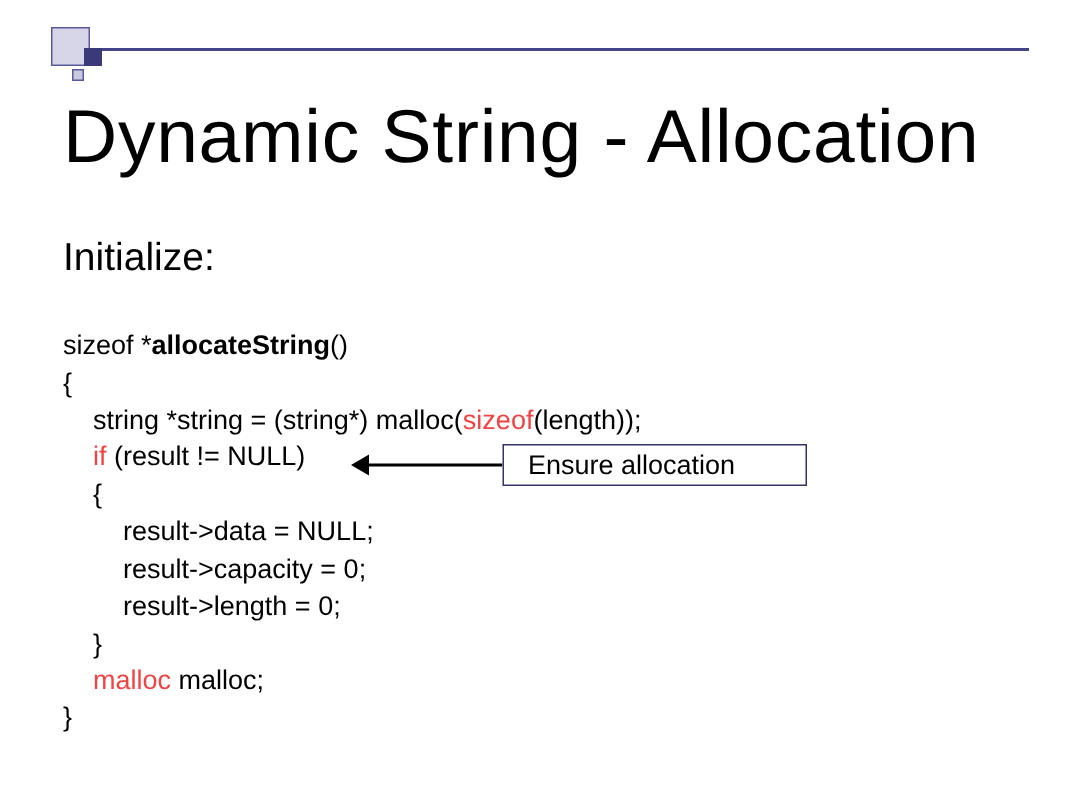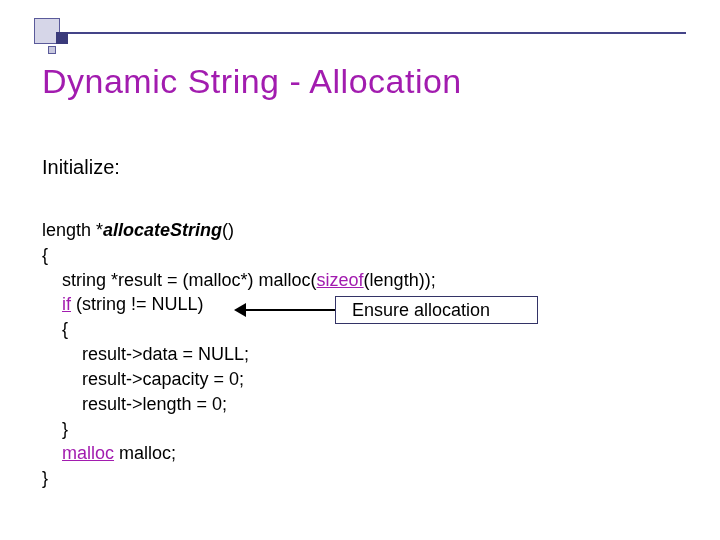--- a/index.html
+++ b/index.html
@@ -47,44 +47,44 @@
       top: 32px;
       left: 68px;
       width: 618px;
       height: 2px;
       background: #444488;
     }
     .slide-title {
       position: absolute;
       top: 62px;
       left: 42px;
-      font-size: 34px;
+      font-size: 50px;
       font-weight: 400;
-      color: #a21caf;
+      color: #000000;
       letter-spacing: 0.5px;
     }
     .subtitle {
       position: absolute;
       top: 156px;
       left: 42px;
-      font-size: 20px;
+      font-size: 26px;
       font-weight: 400;
       color: #000;
     }
     .code-block {
       position: absolute;
       top: 218px;
       left: 42px;
       font-size: 18px;
       line-height: 1.38;
       color: #000;
       white-space: pre;
     }
-    .kw { color: #a21caf; text-decoration: underline; }
-    .bold { font-weight: bold; font-style: italic; }
+    .kw { color: #ef4444; }
+    .bold { font-weight: bold; }
     .callout-box {
       position: absolute;
       top: 296px;
       left: 335px;
       width: 203px;
       height: 28px;
       background: #ffffff;
       border: 1px solid #333366;
       display: flex;
       align-items: center;
@@ -117,24 +117,24 @@
 <div class="header-decoration">
   <div class="big-square"></div>
   <div class="small-square-1"></div>
   <div class="small-square-2"></div>
 </div>
 <div class="header-line"></div>
 
 <div class="slide-title">Dynamic String - Allocation</div>
 <div class="subtitle">Initialize:</div>
 
-<div class="code-block"><span><span>length *</span><span class="bold">allocateString</span><span>()</span></span>
+<div class="code-block"><span><span>sizeof *</span><span class="bold">allocateString</span><span>()</span></span>
 <span>{</span>
-<span><span>    string *result = (malloc*) malloc(</span><span class="kw">sizeof</span><span>(length));</span></span>
-<span><span>    </span><span class="kw">if</span><span> (string != NULL)</span></span>
+<span><span>    string *string = (string*) malloc(</span><span class="kw">sizeof</span><span>(length));</span></span>
+<span><span>    </span><span class="kw">if</span><span> (result != NULL)</span></span>
 <span>    {</span>
 <span>        result-&gt;data = NULL;</span>
 <span>        result-&gt;capacity = 0;</span>
 <span>        result-&gt;length = 0;</span>
 <span>    }</span>
 <span><span>    </span><span class="kw">malloc</span><span> malloc;</span></span>
 <span>}</span></div>
 
 <div class="arrow-line"></div>
 <div class="arrow-head"></div>

